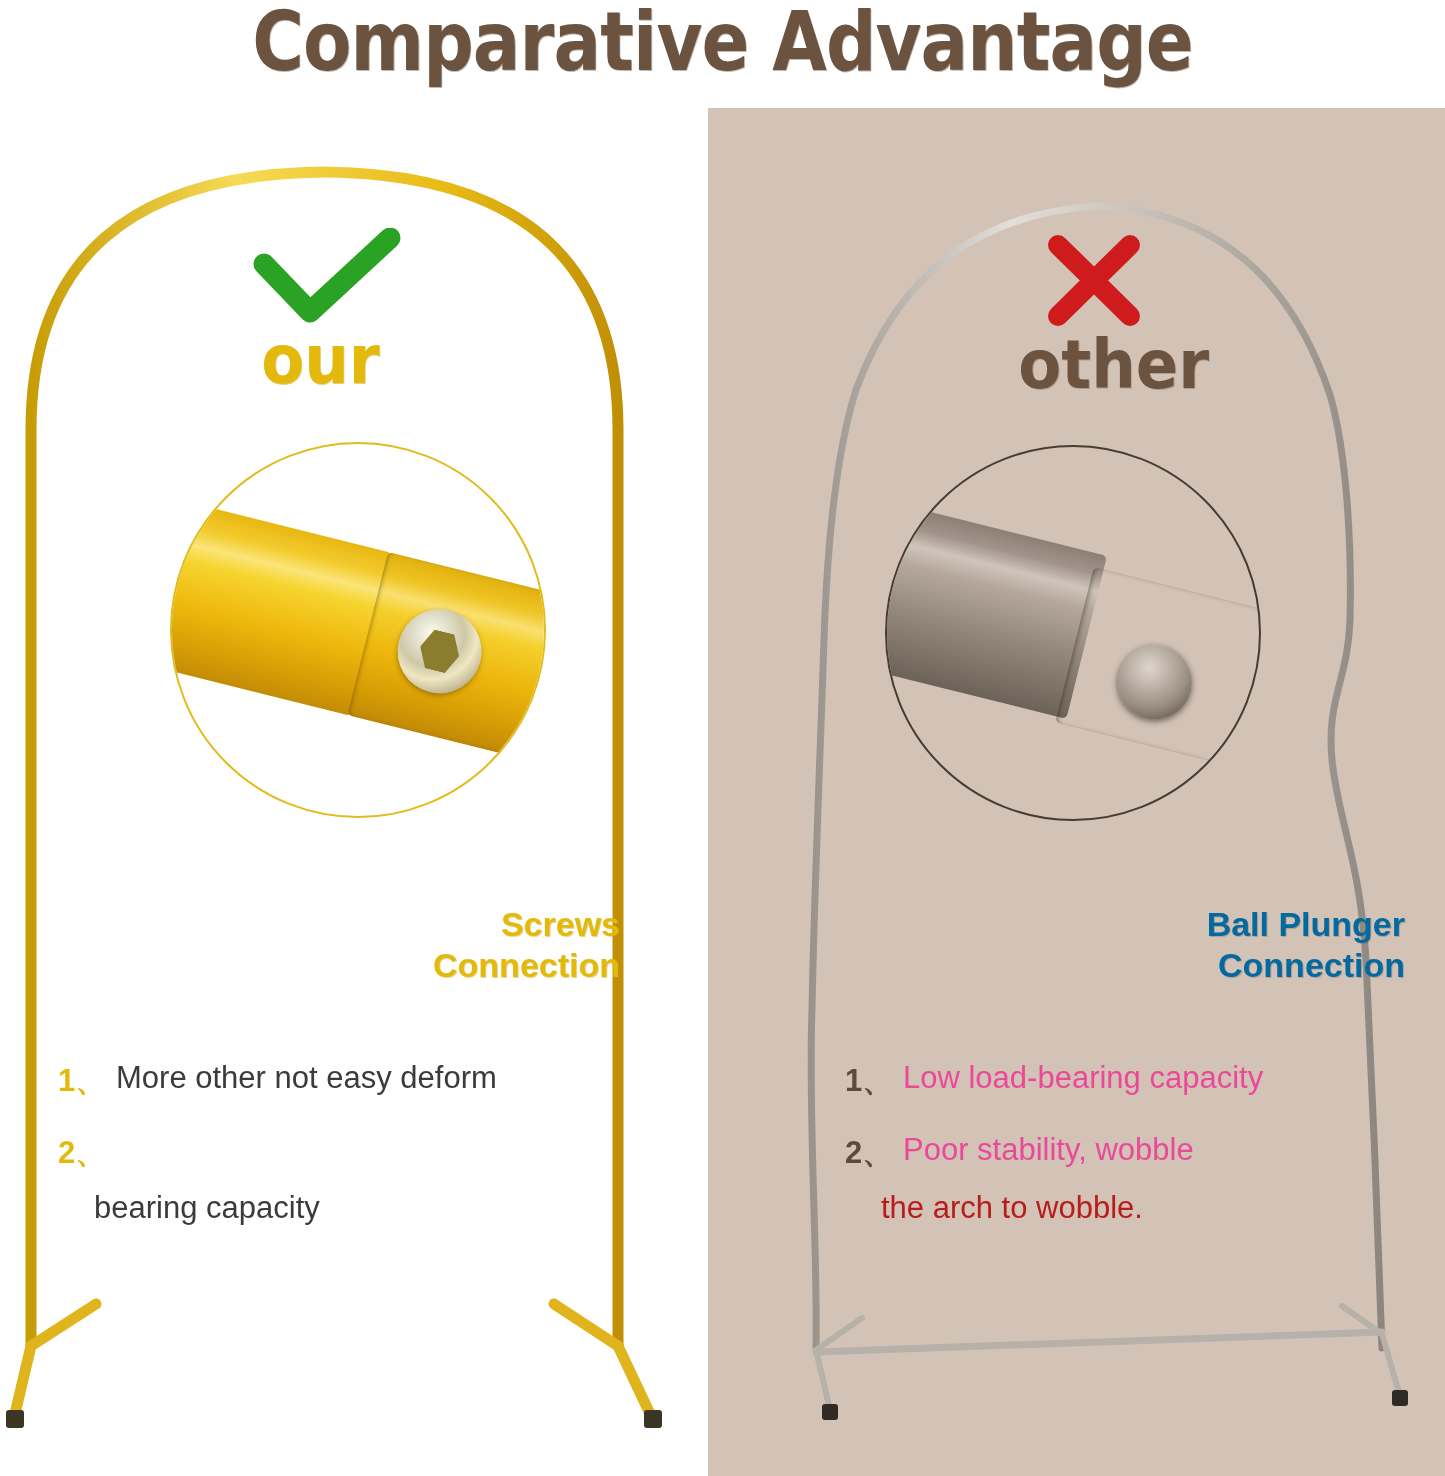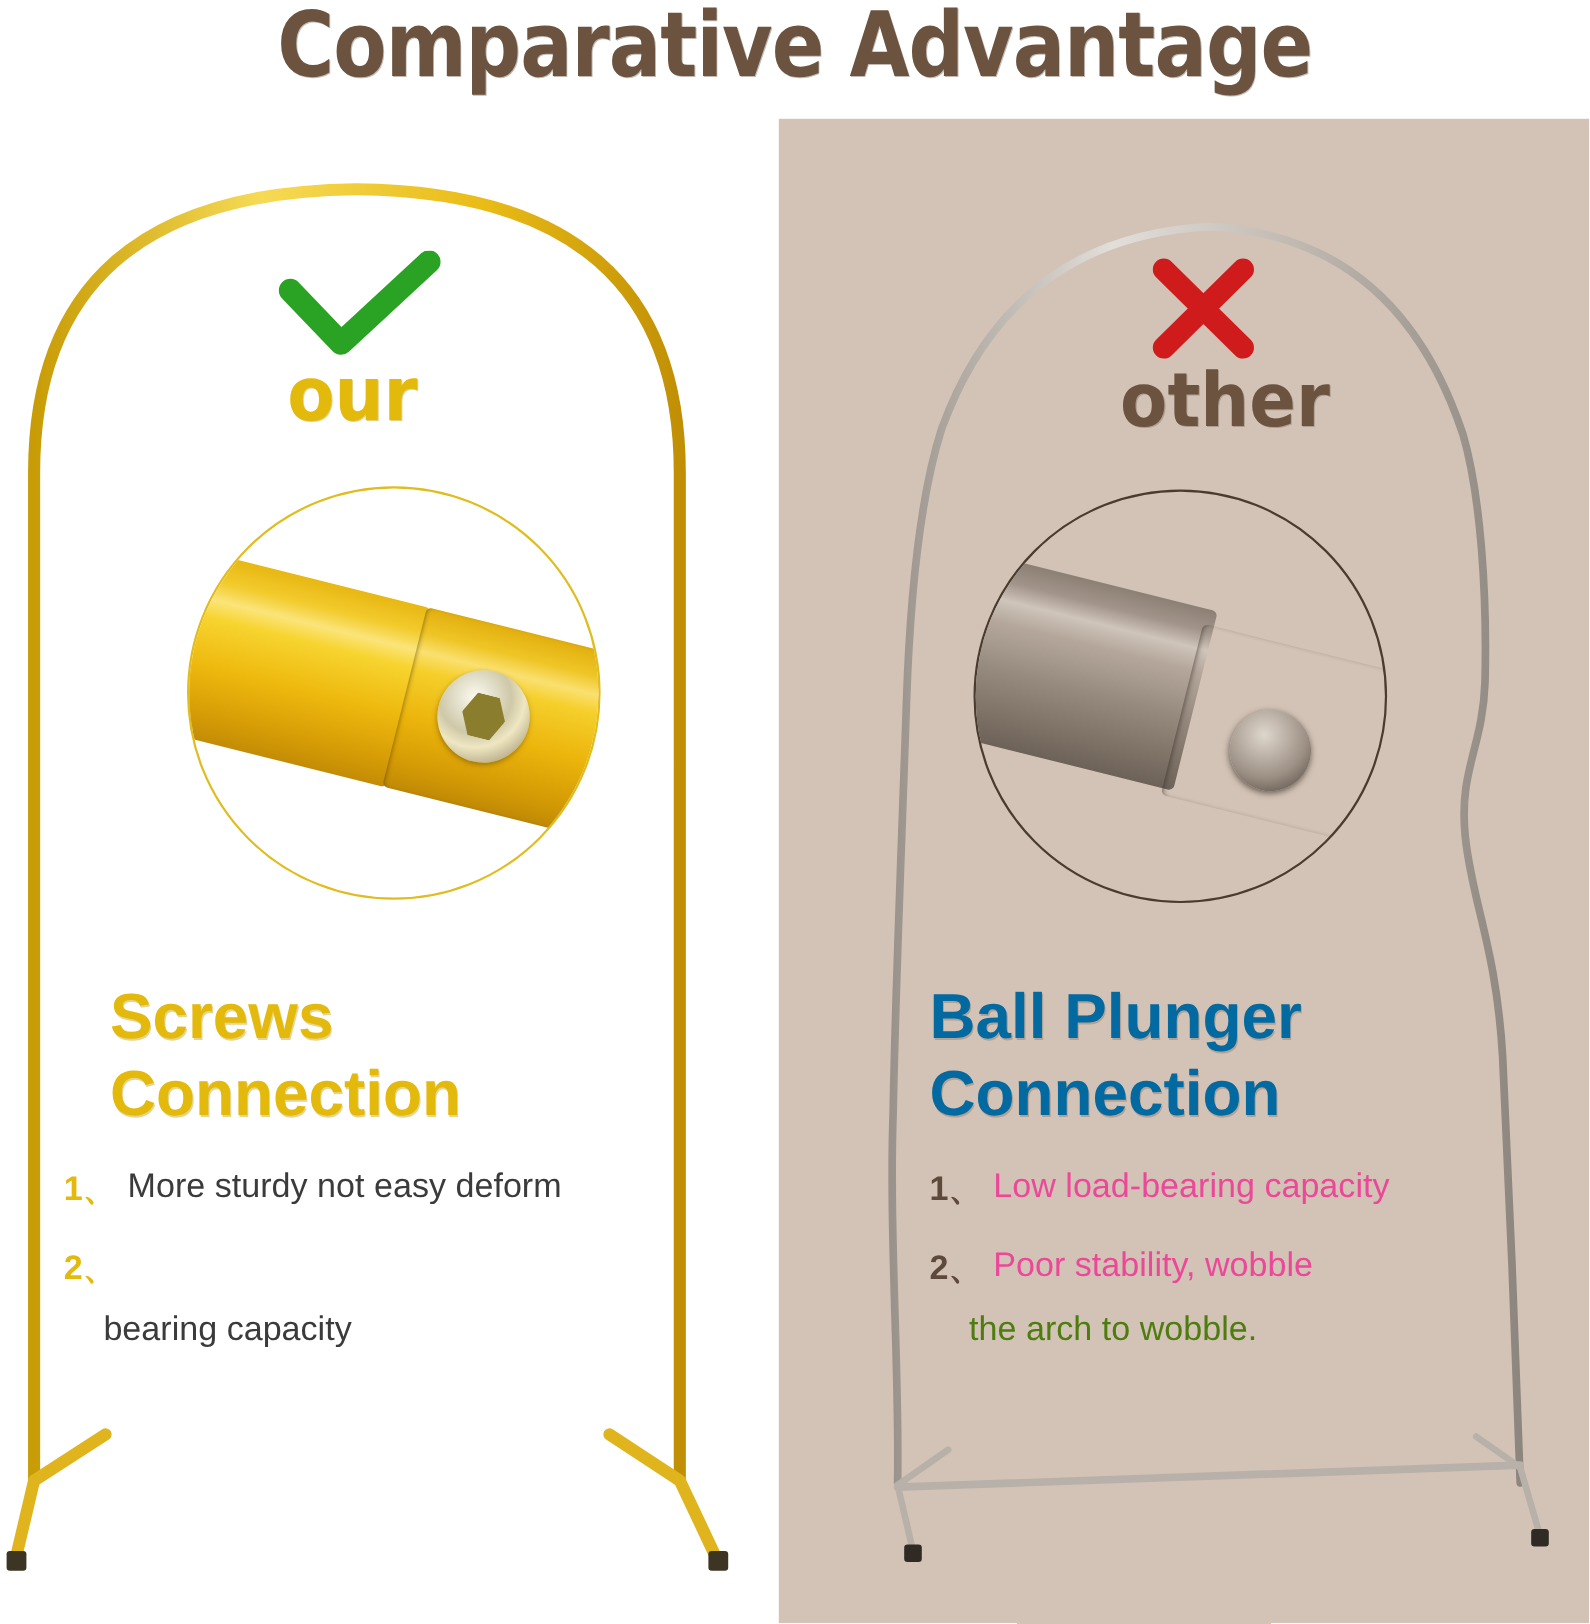--- a/index.html
+++ b/index.html
@@ -183,24 +183,25 @@
     background: radial-gradient(circle at 38% 33%,
       #ded6cd 0%, #bfb4a9 28%, #9b8f84 58%, #6d6258 82%, #4a433b 100%);
     box-shadow: 0 2px 6px rgba(40,32,26,0.65);
   }
 
   
   .section-heading {
     position: absolute;
     font-family: "Liberation Sans", sans-serif;
     font-weight: bold;
-    font-size: 58px;
+    font-size: 34px;
     line-height: 1.2;
-    text-align: left;
+    text-align: right;
     white-space: pre-line;
+    margin-top: 14px;
   }
   #heading-left {
     left: 100px;
     top: 890px;
     width: 520px;
     color: #e3b90c;
     text-shadow: 1px 1px 0 rgba(200,160,10,0.45);
   }
   #heading-right {
     left: 845px;
@@ -233,21 +234,21 @@
   #list-right .bullet-num { color: #5e4a3c; }
   .bullet-text { flex: 1 1 auto; }
   #list-left .bullet-text { color: #3b3b3b; }
   #list-right .bullet-text { color: #ec4899; }
   .bullet-cont {
     margin-left: 36px;
     margin-top: -14px;
     margin-bottom: 30px;
   }
   #list-left .bullet-cont { color: #3b3b3b; }
-  #list-right .bullet-cont { color: #4d7c0f; }
+  #list-right .bullet-cont { color: #b91c1c; }
 </style>
 </head>
 <body>
 
 <div id="page">
 
   <div id="right-panel-bg"></div>
 
   <div id="title">Comparative Advantage</div>
 
@@ -342,21 +343,21 @@
   </div>
 
   <div class="section-heading" id="heading-left">Screws
 Connection</div>
   <div class="section-heading" id="heading-right">Ball Plunger
 Connection</div>
 
   <div class="bullet-list" id="list-left">
     <div class="bullet-row">
       <span class="bullet-num">1、</span>
-      <span class="bullet-text">More sturdy not easy deform</span>
+      <span class="bullet-text">More other not easy deform</span>
     </div>
     <div class="bullet-row">
       <span class="bullet-num">2、</span>
     </div>
     <div class="bullet-cont">bearing capacity</div>
   </div>
 
   <div class="bullet-list" id="list-right">
     <div class="bullet-row">
       <span class="bullet-num">1、</span>

